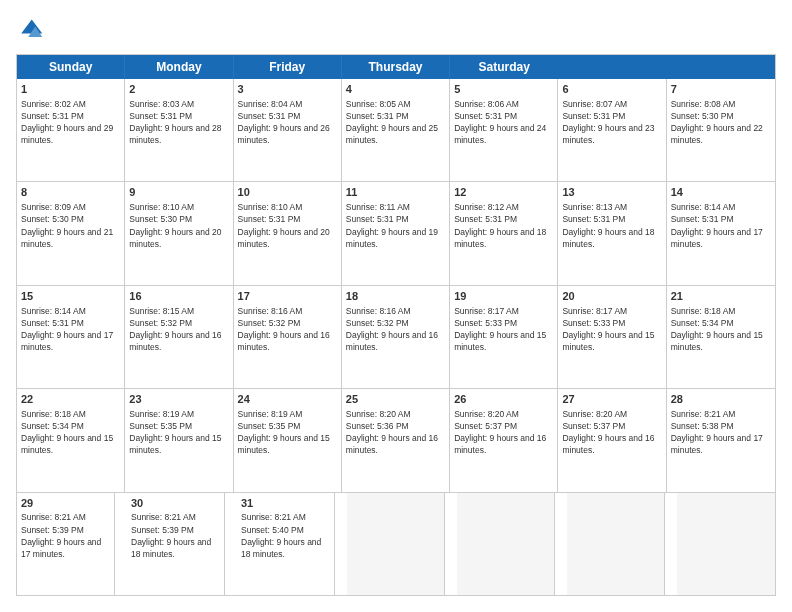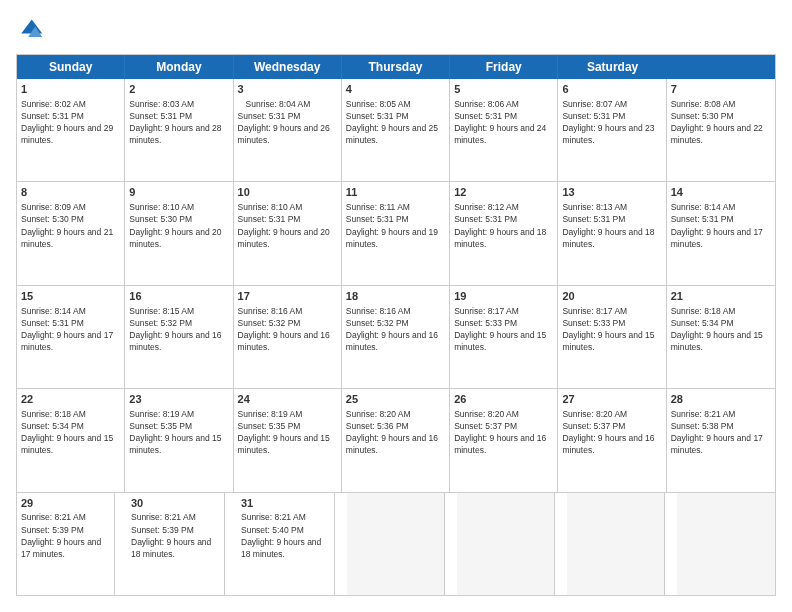--- a/index.html
+++ b/index.html
@@ -128,34 +128,33 @@
     <div class="title-block">
       <div class="month-title"></div>
       <div class="location"></div>
     </div>
   </div>
 
   <div class="outer-border">
     <div class="cal-header" id="cal-header">
         <div class="cal-header-cell">Sunday</div>
         <div class="cal-header-cell">Monday</div>
-        <div class="cal-header-cell">Wednesday</div>
+        <div class="cal-header-cell">Friday</div>
         <div class="cal-header-cell">Thursday</div>
-        <div class="cal-header-cell">Friday</div>
         <div class="cal-header-cell">Saturday</div>
       </div>
     <div class="cal-body" id="cal-body">
         <div class="cal-row">
           <div class="cal-cell"><span class="day-num">1</span><span class="info" style="white-space: pre-line;">Sunrise: 8:02 AM
 Sunset: 5:31 PM
 Daylight: 9 hours and 29 minutes.</span></div>
           <div class="cal-cell"><span class="day-num">2</span><span class="info" style="white-space: pre-line;">Sunrise: 8:03 AM
 Sunset: 5:31 PM
 Daylight: 9 hours and 28 minutes.</span></div>
-          <div class="cal-cell"><span class="day-num">3</span><span class="info" style="white-space: pre-line; margin-left: 8px;">Sunrise: 8:04 AM
+          <div class="cal-cell"><span class="day-num">3</span><span class="info" style="white-space: pre-line;">Sunrise: 8:04 AM
 Sunset: 5:31 PM
 Daylight: 9 hours and 26 minutes.</span></div>
           <div class="cal-cell"><span class="day-num">4</span><span class="info" style="white-space: pre-line;">Sunrise: 8:05 AM
 Sunset: 5:31 PM
 Daylight: 9 hours and 25 minutes.</span></div>
           <div class="cal-cell"><span class="day-num">5</span><span class="info" style="white-space: pre-line;">Sunrise: 8:06 AM
 Sunset: 5:31 PM
 Daylight: 9 hours and 24 minutes.</span></div>
           <div class="cal-cell"><span class="day-num">6</span><span class="info" style="white-space: pre-line;">Sunrise: 8:07 AM
 Sunset: 5:31 PM

